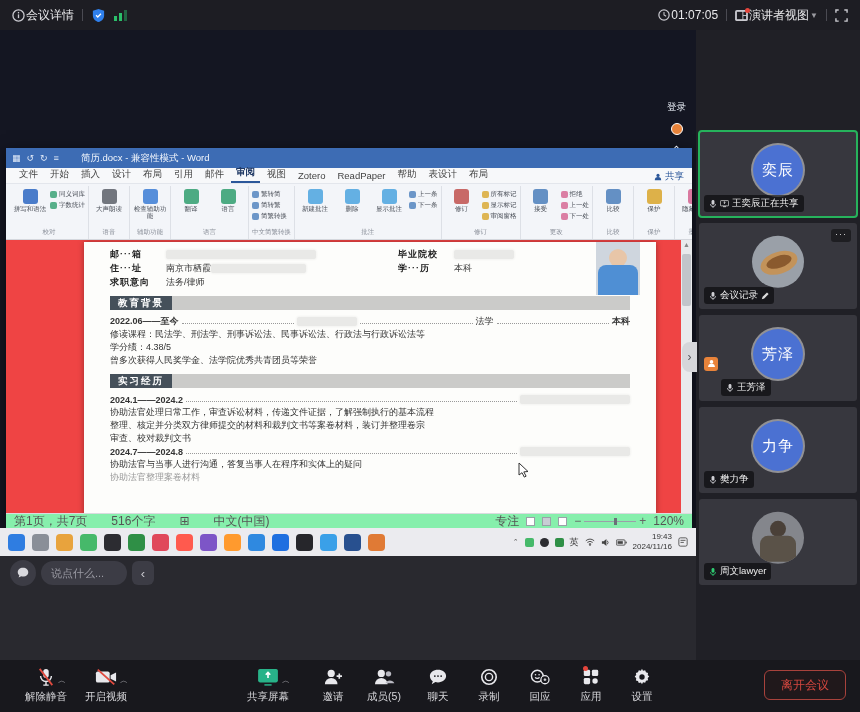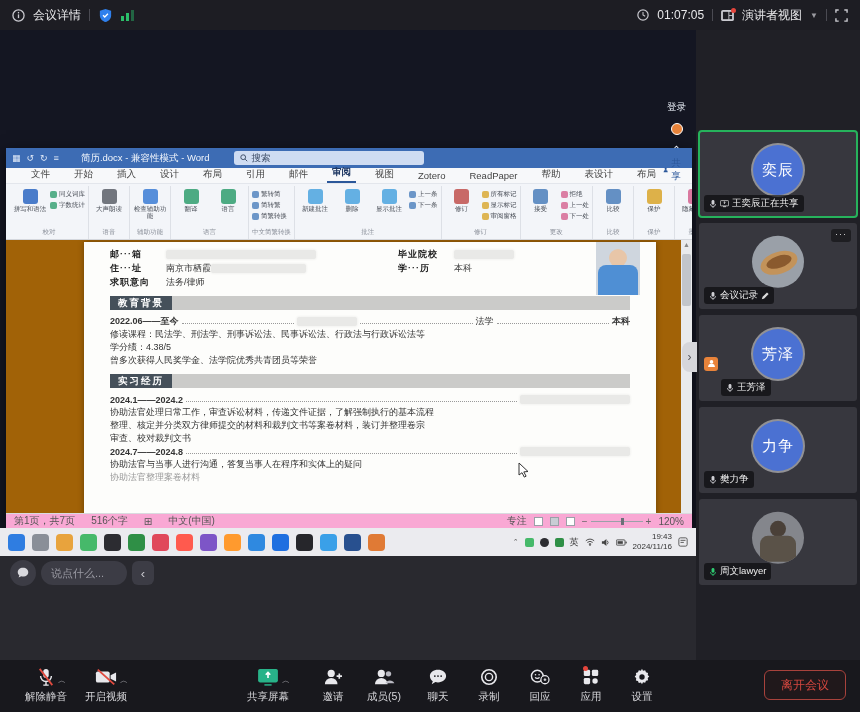--- a/index.html
+++ b/index.html
@@ -7,21 +7,21 @@
     font-family:"Liberation Sans","DejaVu Sans",sans-serif; }
   .abs { position:absolute; }
   #app { position:relative; width:860px; height:712px; background:#29292f; }
 
   
   #topbar { left:0; top:0; width:860px; height:30px; background:#1d1d23;
     display:flex; align-items:center; padding:0 12px; color:#e8e8ea; font-size:12px; z-index:30; }
   .tb-left, .tb-right { display:flex; align-items:center; gap:8px; }
   .tb-right { margin-left:auto;text-align:right; }
   .tb-div { width:1px; height:12px; background:#4a4a52; }
-  .tb-item { display:flex; align-items:center; gap:8px; cursor:default; }
+  .tb-item { display:flex; align-items:center; gap:1px; cursor:default; }
   .redotwrap { position:relative; }
   .reddot { position:absolute; right:-2px; top:-2px; width:5px; height:5px; border-radius:50%; background:#e4453c; }
 
   
   #desktop { left:0; top:30px; width:696px; height:526px; background:#141622; z-index:1; }
 
   
   #word { left:6px; top:118px; width:686px; height:380px; background:#f3f5f9;
     box-shadow:0 3px 14px rgba(0,0,0,.55); display:flex; flex-direction:column; font-size:9px; }
   #w-titlebar { height:20px; background:#3d6cb4; color:#fff; display:flex; align-items:center;
@@ -30,60 +30,60 @@
   .qat span { display:inline-block; }
   #w-title { margin-left:16px; white-space:nowrap; color:#f2f6fc; }
   #w-search { margin-left:18px; width:190px; height:14px; background:#cfdcf2; border-radius:3px;
     display:flex; align-items:center; gap:4px; padding:0 6px; color:#3c4c66; }
   #w-right { margin-left:auto; display:flex; align-items:center; gap:9px; color:#eef3fb;flex-direction:column; }
   #w-avatar { width:12px; height:12px; border-radius:50%; background:#e8833a; border:1px solid #fff; }
   .wc { font-size:10px; width:14px; text-align:center; }
 
   #w-tabs { height:16px; background:#f7f8fa; display:flex; align-items:flex-end; gap:2px;
     padding:0 8px; color:#444; font-size:9.5px; border-bottom:1px solid #e3e6ec; flex:0 0 auto; }
-  .wtab { padding:2px 5px 2px; white-space:nowrap;margin-left:12px; }
+  .wtab { padding:2px 5px 2px; white-space:nowrap; }
   .wtab.sel { color:#1f3864; font-weight:bold; border-bottom:2px solid #2b579a;font-family:Liberation Mono, monospace; }
   #w-share { margin-left:auto; display:flex; gap:3px; align-items:center; color:#2b579a; }
 
   #w-ribbon { height:56px; background:#f3f5f9; border-bottom:1px solid #d4d7dd;
     display:flex; align-items:stretch; padding:2px 4px 0; overflow:hidden; flex:0 0 auto; }
   .rgroup { display:flex; flex-direction:column; border-right:1px solid #dde0e6; padding:1px 3px 0; flex:0 0 auto; }
   .rbody { display:flex; gap:3px; flex:1; align-items:flex-start; }
   .rlabel { font-size:6.5px; color:#8a8f99; text-align:center; padding:1px 0 2px; white-space:nowrap; }
   .rbig { width:34px; display:flex; flex-direction:column; align-items:center; gap:1px; padding-top:2px; }
   .ric { width:15px; height:15px; border-radius:3px; opacity:.85; }
   .rtx { font-size:6.5px; color:#4a4f58; text-align:center; line-height:1.15; white-space:normal; }
   .rsmallcol { display:flex; flex-direction:column; gap:2px; padding-top:3px; }
   .rsmall { display:flex; align-items:center; gap:2px; font-size:6.5px; color:#4a4f58; white-space:nowrap; }
   .ricS { width:7px; height:7px; border-radius:2px; opacity:.8; }
 
   
-  #w-doc { flex:1; background:#a16207; position:relative; overflow:hidden; }
+  #w-doc { flex:1; background:#ef4444; position:relative; overflow:hidden; }
   #page { position:absolute; left:78px; top:2px; width:572px; bottom:-6px; background:#fdfdfb;
     box-shadow:0 0 6px rgba(0,0,0,.35); padding:5px 26px 0 26px; color:#333; overflow:hidden; }
   .blur { display:inline-block; background:#e9e9e7; border-radius:2px; height:9px; vertical-align:middle;
     box-shadow:0 0 3px #e9e9e7; }
   .frow { display:flex; align-items:center; height:14px; font-size:9px; }
   .flabel { font-weight:bold; width:56px; letter-spacing:1px; color:#222; }
   .fv { width:170px; }
   .fl2 { font-weight:bold; width:56px; letter-spacing:1px; margin-left:62px; color:#222; }
   #photo { position:absolute; right:16px; top:0px; width:44px; height:53px; background:#cfd6de; overflow:hidden; }
   #photo .head { position:absolute; left:13px; top:7px; width:18px; height:18px; border-radius:50%; background:#e8c6a8; }
   #photo .shirt { position:absolute; left:2px; top:23px; width:40px; height:30px; border-radius:8px 8px 0 0; background:#4f8fd4; }
   .secbar { display:flex; align-items:center; height:14px; margin:7px 0 5px; background:#cbcbc9; }
   .secbar .dark { background:#45505a; color:#fff; font-weight:bold; font-size:9.5px; height:14px;
     display:flex; align-items:center; padding:0 8px; letter-spacing:2px; }
   .dline { display:flex; align-items:center; height:13px; font-size:9px; gap:3px; }
   .dl-left { font-weight:bold; white-space:nowrap; }
   .leader { flex:1; border-bottom:1px dotted #9a9a9a; height:5px; min-width:8px; }
   .tline { height:13px; font-size:9px; line-height:13px; white-space:nowrap; overflow:hidden; }
   .tline.faded { color:#999; }
 
-  #w-status { height:15px; background:#f9a8d4; border-top:1px solid #d9dbdf; display:flex; align-items:center;
-    padding:0 8px; font-size:10px; color:#555; gap:16px; flex:0 0 auto; }
+  #w-status { height:15px; background:#86efac; border-top:1px solid #d9dbdf; display:flex; align-items:center;
+    padding:0 8px; font-size:12px; color:#555; gap:24px; flex:0 0 auto; }
   .ws-right { margin-left:auto; display:flex; align-items:center; gap:7px; }
   .vmode { width:9px; height:9px; border:1px solid #9aa0a8; background:#fff; }
   .vmode.on { background:#c8cdd4; }
   .zslider { display:flex; align-items:center; gap:3px; color:#666; }
   .ztrack { width:52px; height:1px; background:#9aa0a8; position:relative; }
   .zthumb { position:absolute; left:30px; top:-3px; width:3px; height:7px; background:#6b7078; }
 
   
   #w-scroll { position:absolute; right:0; top:0; bottom:0; width:11px; background:#e9eaec; }
   #w-thumb { position:absolute; right:1px; top:14px; width:9px; height:52px; background:#c2c5ca; border-radius:2px; }
@@ -217,29 +217,20 @@
     <div id="word" class="abs">
 
       <div id="w-titlebar">
         <div class="qat">
           <span>▦</span>
           <span>↺</span>
           <span>↻</span>
           <span>≡</span>
         </div>
         <span id="w-title">简历.docx - 兼容性模式 - Word</span>
-        <div id="w-search">
-          <span>
-            <svg width="8" height="8" viewBox="0 0 10 10">
-                <circle cx="4" cy="4" r="3" fill="none" stroke="#3c4c66" stroke-width="1.2"></circle>
-                <path d="M6.5 6.5L9 9" stroke="#3c4c66" stroke-width="1.2"></path>
-              </svg>
-          </span>
-          <span>搜索</span>
-        </div>
         <div id="w-right">
           <span>登录</span>
           <span id="w-avatar"></span>
           <span class="wc">⌃</span>
           <span class="wc">–</span>
           <span class="wc">❐</span>
           <span class="wc">✕</span>
         </div>
       </div>
 

